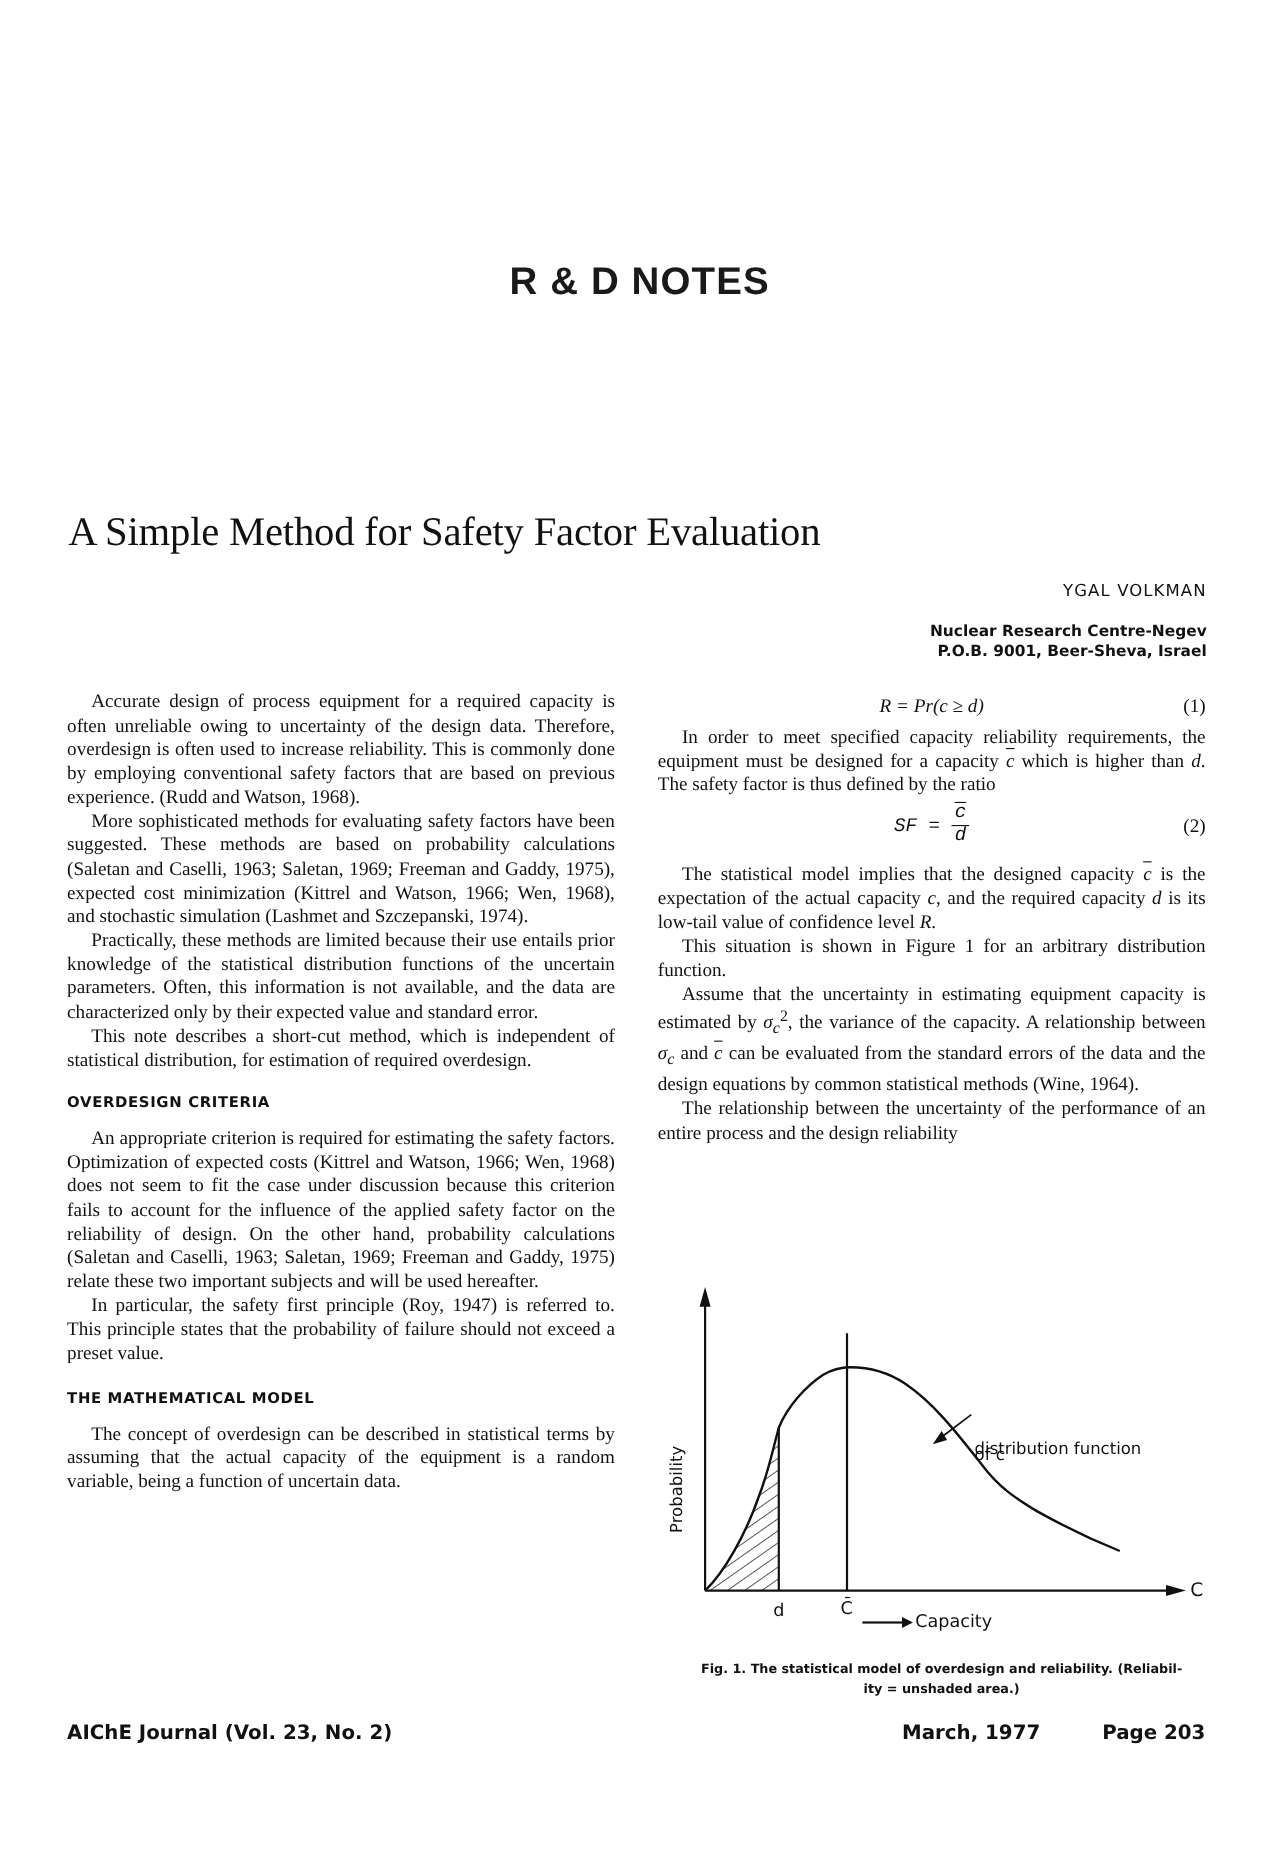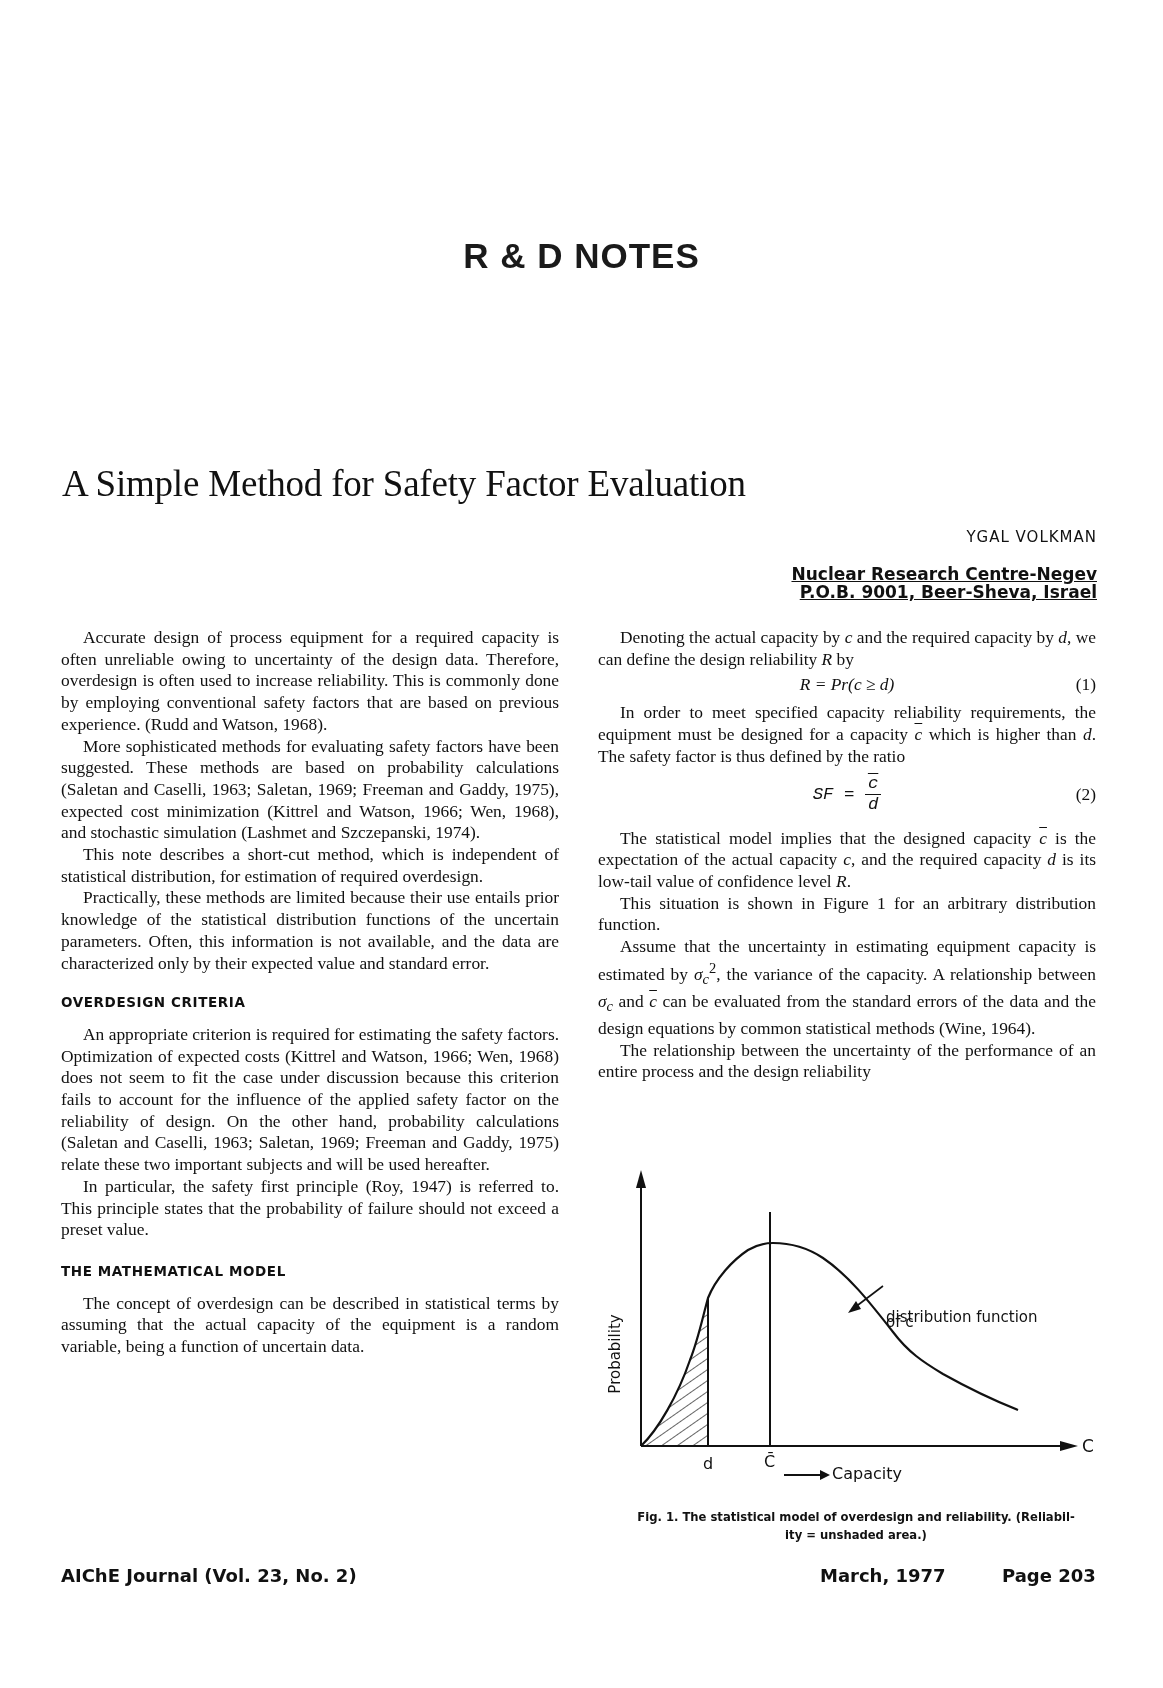--- a/index.html
+++ b/index.html
@@ -3,21 +3,21 @@
 <meta charset="utf-8">
 <style>
   html, body { margin:0; padding:0; background:#ffffff; }
   body { width:1163px; height:1688px; position:relative; overflow:hidden; color:#111; }
   .sans { font-family:"DejaVu Sans","Liberation Sans",sans-serif; }
   .abs { position:absolute; }
 
   #section-banner { left:0; top:236px; width:1163px; text-align:center; font-family:Liberation Sans, sans-serif; font-weight:bold; font-size:35px; letter-spacing:1px; color:#1a1a1a; }
   #article-title { left:62px; top:462px; font-family:"Liberation Serif","DejaVu Serif",serif; font-size:37px; color:#111; letter-spacing:-0.2px; }
   #author { right:66px; top:528px; font-family:"DejaVu Sans","Liberation Sans",sans-serif; font-weight:normal; font-size:15px; letter-spacing:1px; }
-  #affil { right:66px; top:565px; text-align:right; font-family:"DejaVu Sans","Liberation Sans",sans-serif; font-weight:bold; font-size:17px; line-height:18px;text-decoration:underline; }
+  #affil { right:66px; top:565px; text-align:right; font-family:"DejaVu Sans","Liberation Sans",sans-serif; font-weight:bold; font-size:14px; line-height:18px; }
 
   .col { position:absolute; top:627px; width:498px; font-family:"Liberation Serif","DejaVu Serif",serif; font-size:17.4px; line-height:21.7px; text-align:justify; }
   #col-left { left:61px; }
   #col-right { left:598px; }
   .col p { margin:0; text-indent:22px; }
   .col h3 { margin:18px 0 10px 0; font-family:"DejaVu Sans","Liberation Sans",sans-serif; font-weight:bold; font-size:13.5px; letter-spacing:0.6px; }
   .eq { position:relative; height:26px; font-style:italic; }
   .eq .eq-body { position:absolute; left:0; right:0; text-align:center; }
   .eq .eq-num { position:absolute; right:0; font-style:normal; }
   .frac { display:inline-block; vertical-align:middle; text-align:center; }
@@ -41,33 +41,32 @@
 
 <div id="author" class="abs">YGAL VOLKMAN</div>
 <div id="affil" class="abs">
   <div>Nuclear Research Centre-Negev</div>
   <div>P.O.B. 9001, Beer-Sheva, Israel</div>
 </div>
 
 <div id="col-left" class="col">
   <p>Accurate design of process equipment for a required capacity is often unreliable owing to uncertainty of the design data. Therefore, overdesign is often used to increase reliability. This is commonly done by employing conventional safety factors that are based on previous experience. (Rudd and Watson, 1968).</p>
   <p>More sophisticated methods for evaluating safety factors have been suggested. These methods are based on probability calculations (Saletan and Caselli, 1963; Saletan, 1969; Freeman and Gaddy, 1975), expected cost minimization (Kittrel and Watson, 1966; Wen, 1968), and stochastic simulation (Lashmet and Szczepanski, 1974).</p>
+  <p>Practically, these methods are limited because their use entails prior knowledge of the statistical distribution functions of the uncertain parameters. Often, this information is not available, and the data are characterized only by their expected value and standard error.</p>
   <p>This note describes a short-cut method, which is independent of statistical distribution, for estimation of required overdesign.</p>
-  <p>Practically, these methods are limited because their use entails prior knowledge of the statistical distribution functions of the uncertain parameters. Often, this information is not available, and the data are characterized only by their expected value and standard error.</p>
 
   <h3>OVERDESIGN CRITERIA</h3>
   <p>An appropriate criterion is required for estimating the safety factors. Optimization of expected costs (Kittrel and Watson, 1966; Wen, 1968) does not seem to fit the case under discussion because this criterion fails to account for the influence of the applied safety factor on the reliability of design. On the other hand, probability calculations (Saletan and Caselli, 1963; Saletan, 1969; Freeman and Gaddy, 1975) relate these two important subjects and will be used hereafter.</p>
   <p>In particular, the safety first principle (Roy, 1947) is referred to. This principle states that the probability of failure should not exceed a preset value.</p>
 
   <h3 style="margin-top:20px;">THE MATHEMATICAL MODEL</h3>
   <p>The concept of overdesign can be described in statistical terms by assuming that the actual capacity of the equipment is a random variable, being a function of uncertain data.</p>
 </div>
 
 <div id="col-right" class="col">
-  <p><span>Denoting the actual capacity by </span><i>c</i><span> and the required capacity by </span><i>d</i><span>, we can define the design reliability </span><i>R</i><span> by</span></p>
 
   <div class="eq" style="margin:4px 0 2px 0;">
     <span class="eq-body">R = Pr(c ≥ d)</span>
     <span class="eq-num">(1)</span>
   </div>
 
   <p><span>In order to meet specified capacity reliability requirements, the equipment must be designed for a capacity </span><i class="bar">c</i><span> which is higher than </span><i>d</i><span>. The safety factor is thus defined by the ratio</span></p>
 
   <div class="eq" style="height:52px; margin:2px 0 6px 0;">
     <span class="eq-body" style="top:4px;font-family:Liberation Mono, monospace;">

